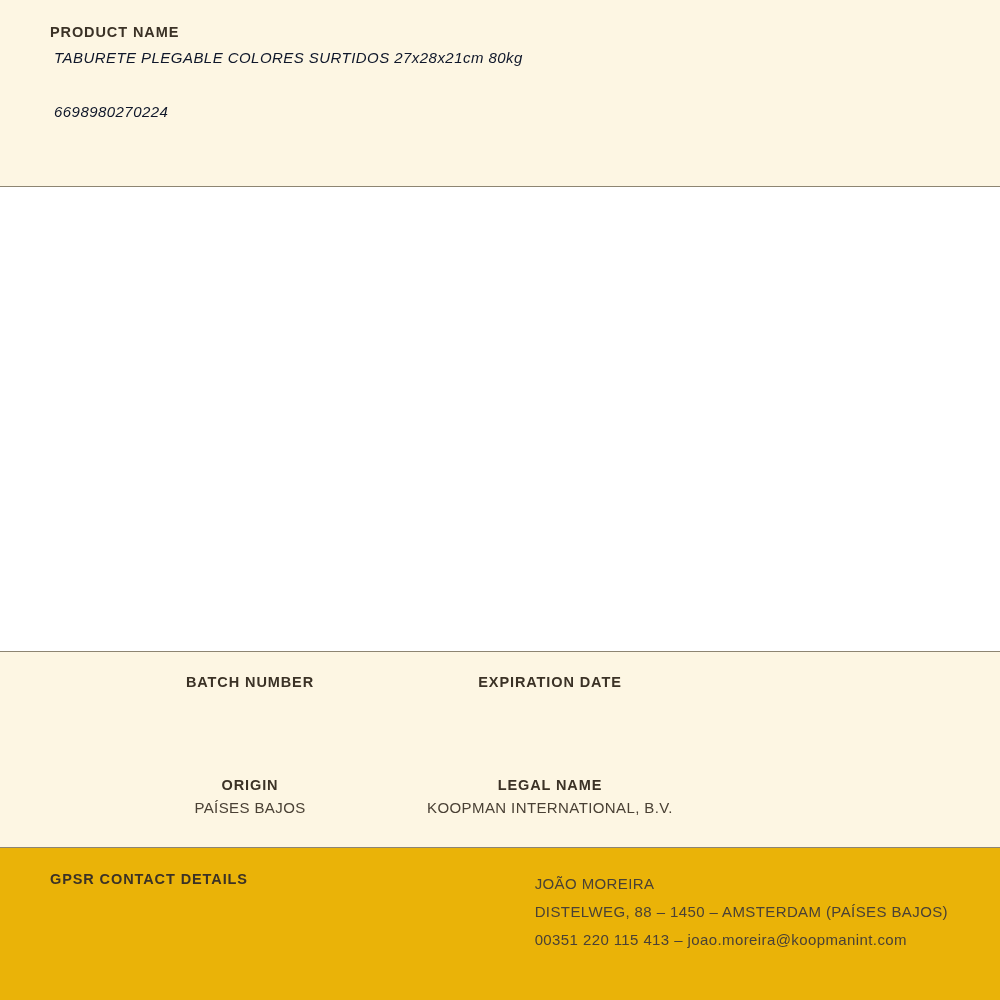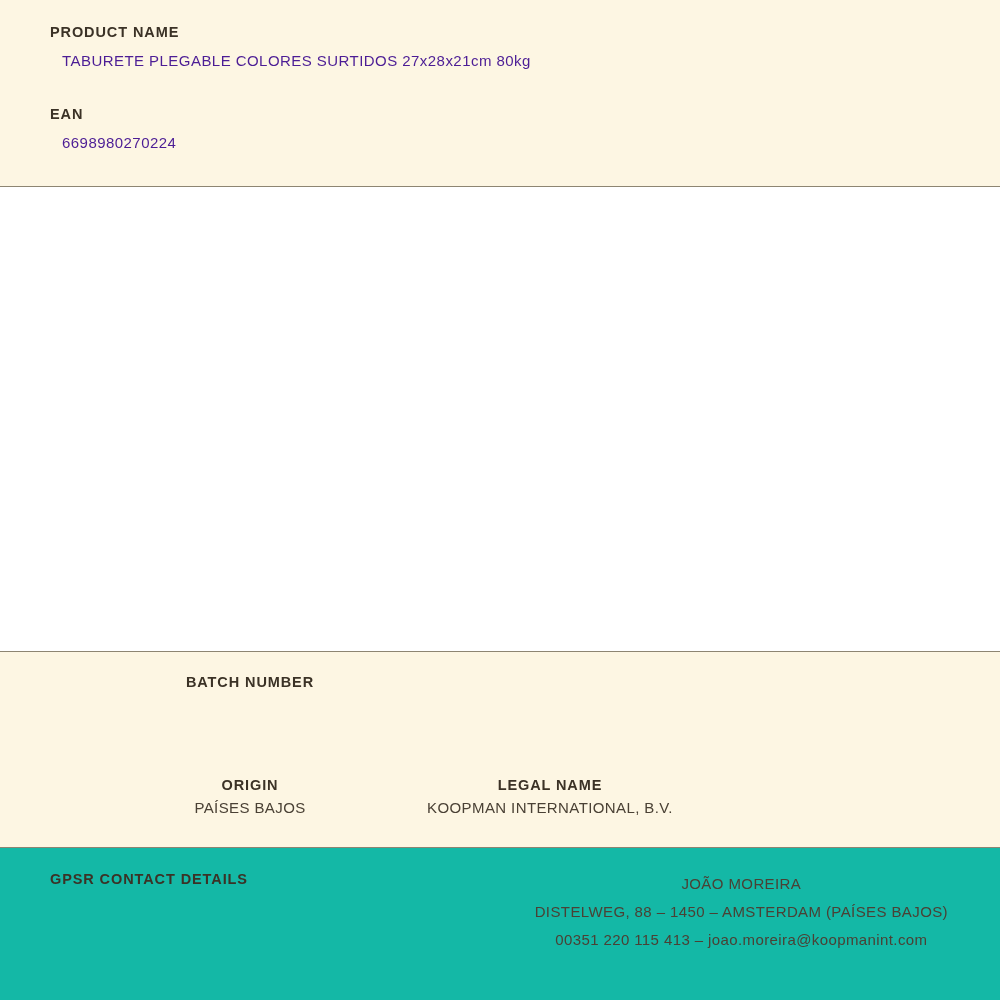--- a/index.html
+++ b/index.html
@@ -34,22 +34,23 @@
     font-size: 14.5px;
     font-weight: bold;
     letter-spacing: 0.9px;
     color: #3b3226;
     margin: 0 0 9px 0;
     text-transform: uppercase;
   }
   .field-value {
     font-size: 15px;
     letter-spacing: 0.45px;
-    color: #4c1d95;
-    margin: 12px;
+    color: #0f172a;
+    margin: 4px;
+    font-style: italic;
   }
   .field-group + .field-group {
     margin-top: 37px;
   }
 
   
   .media-area {
     background: #ffffff;
     flex: 1 1 auto;
     border-bottom: 1px solid #8d8572;
@@ -86,69 +87,72 @@
     color: #4a4135;
     margin: 6px 0 0 0;
     min-height: 18px;
   }
   .info-row.second {
     margin-top: 63px;
   }
 
   
   .footer {
-    background: #14b8a6;
+    background: #eab308;
     box-sizing: border-box;
     padding: 22px 52px 20px 50px;
     height: 152px;
     display: flex;
     justify-content: space-between;
     align-items: flex-start;
   }
   .footer-title {
     font-size: 14.5px;
     font-weight: bold;
     letter-spacing: 0.9px;
     color: #3b3226;
     text-transform: uppercase;
     margin: 0;
     padding-top: 1px;
   }
   .footer-contact {
-    text-align: center;
+    text-align: left;
     font-size: 15px;
     letter-spacing: 0.4px;
     color: #4a4135;
     line-height: 28px;
   }
   .footer-contact div { white-space: nowrap; }
 </style>
 </head>
 <body>
 
 <div class="page">
 
   <div class="header">
     <div class="field-group">
       <p class="field-label">PRODUCT NAME</p>
       <p class="field-value">TABURETE PLEGABLE COLORES SURTIDOS 27x28x21cm 80kg</p>
     </div>
     <div class="field-group">
-      <p class="field-label">EAN</p>
       <p class="field-value">6698980270224</p>
     </div>
   </div>
 
   <div class="media-area"></div>
 
   <div class="info">
     <div class="info-row first">
       <div class="info-cell spacer"></div>
       <div class="info-cell">
         <p class="info-label">BATCH NUMBER</p>
+        <p class="info-value"></p>
+      </div>
+      <div class="info-cell">
+        <p class="info-label">EXPIRATION DATE</p>
         <p class="info-value"></p>
       </div>
     </div>
     <div class="info-row second">
       <div class="info-cell spacer"></div>
       <div class="info-cell">
         <p class="info-label">ORIGIN</p>
         <p class="info-value">PAÍSES BAJOS</p>
       </div>
       <div class="info-cell">

